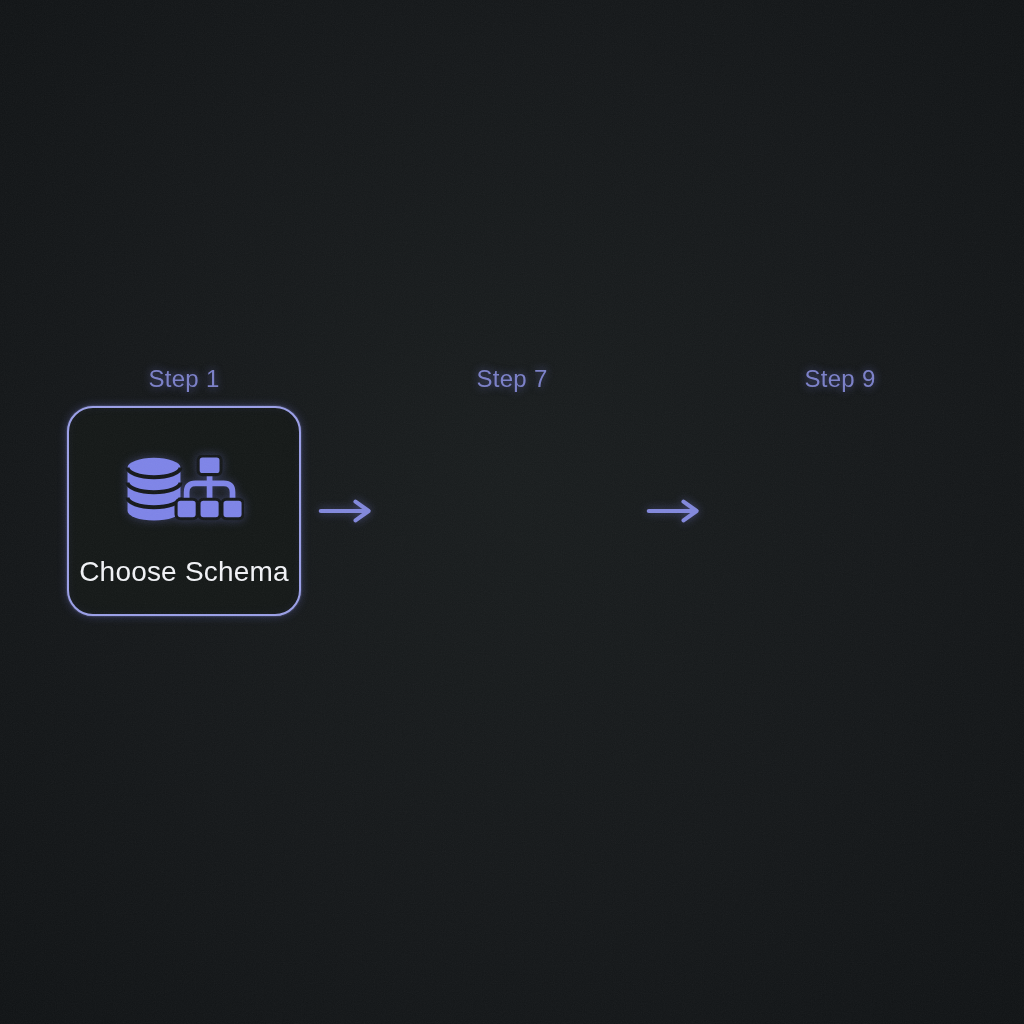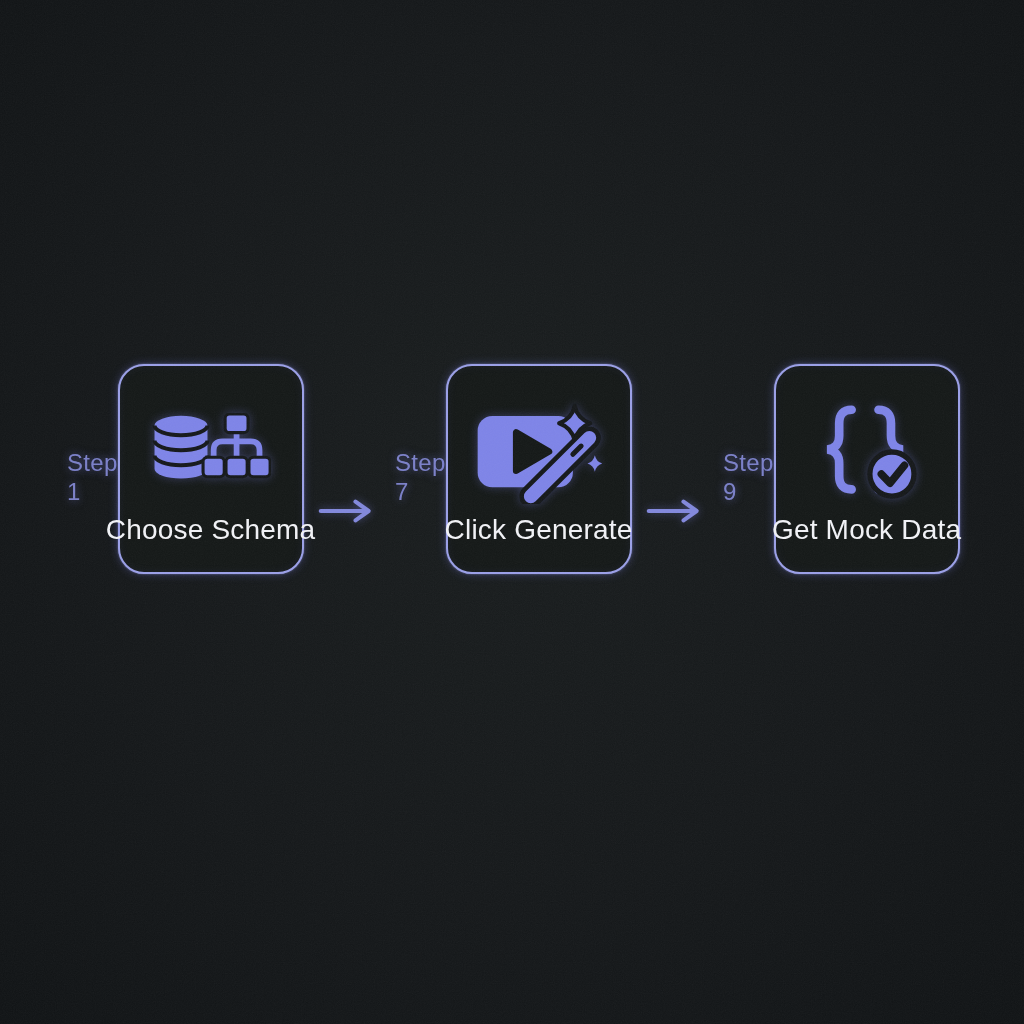--- a/index.html
+++ b/index.html
@@ -15,29 +15,29 @@
   html,body{width:1024px;height:1024px;overflow:hidden;}
   body{
     font-family:"Liberation Sans",sans-serif;
     background:radial-gradient(ellipse at 50% 46%, #191d1e 0%, var(--background) 55%, #101315 100%);
   }
   .canvas{position:relative;width:1024px;height:1024px;}
   .flow-row{
     position:absolute;top:364px;left:0;right:0;
     display:flex;justify-content:center;align-items:flex-start;
   }
-  .step-col{width:234px;display:flex;flex-direction:row;align-items:center;}
+  .step-col{width:234px;display:flex;flex-direction:column;align-items:center;}
   .step-label{
     font-size:24px;font-weight:500;letter-spacing:.3px;
     color:var(--step-label-color);
     text-shadow:0 0 9px rgba(122,128,226,.55);
     height:29px;line-height:29px;margin-bottom:13px;
   }
   .card{
-    width:186px;height:210px;
+    width:234px;height:210px;
     background:var(--card-background);
     border:2px solid var(--card-border);
     border-radius:26px;
     box-shadow:0 0 10px rgba(125,131,235,.33), 0 0 2px rgba(165,170,245,.55), inset 0 0 10px rgba(125,131,235,.07);
     display:flex;flex-direction:column;align-items:center;justify-content:flex-start;
   }
   .icon-box{height:112px;margin-top:30px;display:flex;align-items:center;justify-content:center;}
   .card-title{
     margin-top:6px;
     font-size:28px;font-weight:500;letter-spacing:.2px;
@@ -85,64 +85,31 @@
 
     <div class="arrow-cell">
       <svg width="60" height="28" viewBox="0 0 64 28" fill="none" xmlns="http://www.w3.org/2000/svg">
         <path d="M3,14 H52" stroke="var(--arrow-color)" stroke-width="4.5" stroke-linecap="round"></path>
         <path d="M40,4 L54,14 L40,24" stroke="var(--arrow-color)" stroke-width="4.5" stroke-linecap="round" stroke-linejoin="round" fill="none"></path>
       </svg>
     </div>
 
     <section class="step-col">
       <div class="step-label">Step 7</div>
-      <div class="card">
-        <div class="icon-box">
-          <svg class="icon" width="130" height="103" viewBox="0 0 142 112" fill="none" xmlns="http://www.w3.org/2000/svg">
-
-            <rect x="4" y="16" width="104" height="78" rx="16" fill="currentColor"></rect>
-
-            <path d="M46,34 L46,76 L82,55 Z" fill="#141817" stroke="#141817" stroke-width="7" stroke-linejoin="round"></path>
-
-            <path d="M110,5 Q113,19 127,24 Q113,29 110,43 Q107,29 93,24 Q107,19 110,5 Z" fill="currentColor" stroke="#15181a" stroke-width="4.5" stroke-linejoin="round"></path>
-
-            <path d="M62,104 L126,40" stroke="#15181a" stroke-width="25" stroke-linecap="round"></path>
-            <path d="M62,104 L126,40" stroke="currentColor" stroke-width="15" stroke-linecap="round"></path>
-            <path d="M108,58 L117,49" stroke="#15181a" stroke-width="5.5" stroke-linecap="round"></path>
-
-            <path d="M132,59 Q133.5,66 140,68 Q133.5,70 132,77 Q130.5,70 124,68 Q130.5,66 132,59 Z" fill="currentColor"></path>
-          </svg>
-        </div>
-        <div class="card-title">Click Generate</div>
-      </div>
     </section>
 
     <div class="arrow-cell">
       <svg width="60" height="28" viewBox="0 0 64 28" fill="none" xmlns="http://www.w3.org/2000/svg">
         <path d="M3,14 H52" stroke="var(--arrow-color)" stroke-width="4.5" stroke-linecap="round"></path>
         <path d="M40,4 L54,14 L40,24" stroke="var(--arrow-color)" stroke-width="4.5" stroke-linecap="round" stroke-linejoin="round" fill="none"></path>
       </svg>
     </div>
 
     <section class="step-col">
       <div class="step-label">Step 9</div>
-      <div class="card">
-        <div class="icon-box">
-          <svg class="icon" width="100" height="94" viewBox="0 0 104 98" fill="none" xmlns="http://www.w3.org/2000/svg">
-
-            <path d="M36,5 C27,5 23,10 23,19 L23,32 C23,41 19,45 11,46.5 C19,48 23,52 23,61 L23,74 C23,83 27,88 36,88" stroke="currentColor" stroke-width="9" stroke-linecap="round" fill="none"></path>
-
-            <path d="M64,5 C73,5 77,10 77,19 L77,32 C77,41 81,45 89,46.5 C81,48 77,52 77,61 L77,74 C77,83 73,88 64,88" stroke="currentColor" stroke-width="9" stroke-linecap="round" fill="none"></path>
-
-            <circle cx="78" cy="72" r="23" fill="currentColor" stroke="#15181a" stroke-width="5.5"></circle>
-            <path d="M67,72 L76,81.5 L91,63" stroke="#15181a" stroke-width="8" stroke-linecap="round" stroke-linejoin="round" fill="none"></path>
-          </svg>
-        </div>
-        <div class="card-title">Get Mock Data</div>
-      </div>
     </section>
 
   </div>
 
   <svg class="grain" xmlns="http://www.w3.org/2000/svg">
     <filter id="noiseF">
         <feTurbulence type="fractalNoise" baseFrequency="0.9" numOctaves="2" stitchTiles="stitch"></feTurbulence>
         <feColorMatrix type="saturate" values="0"></feColorMatrix>
       </filter>
     <rect width="100%" height="100%" filter="url(#noiseF)"></rect>

